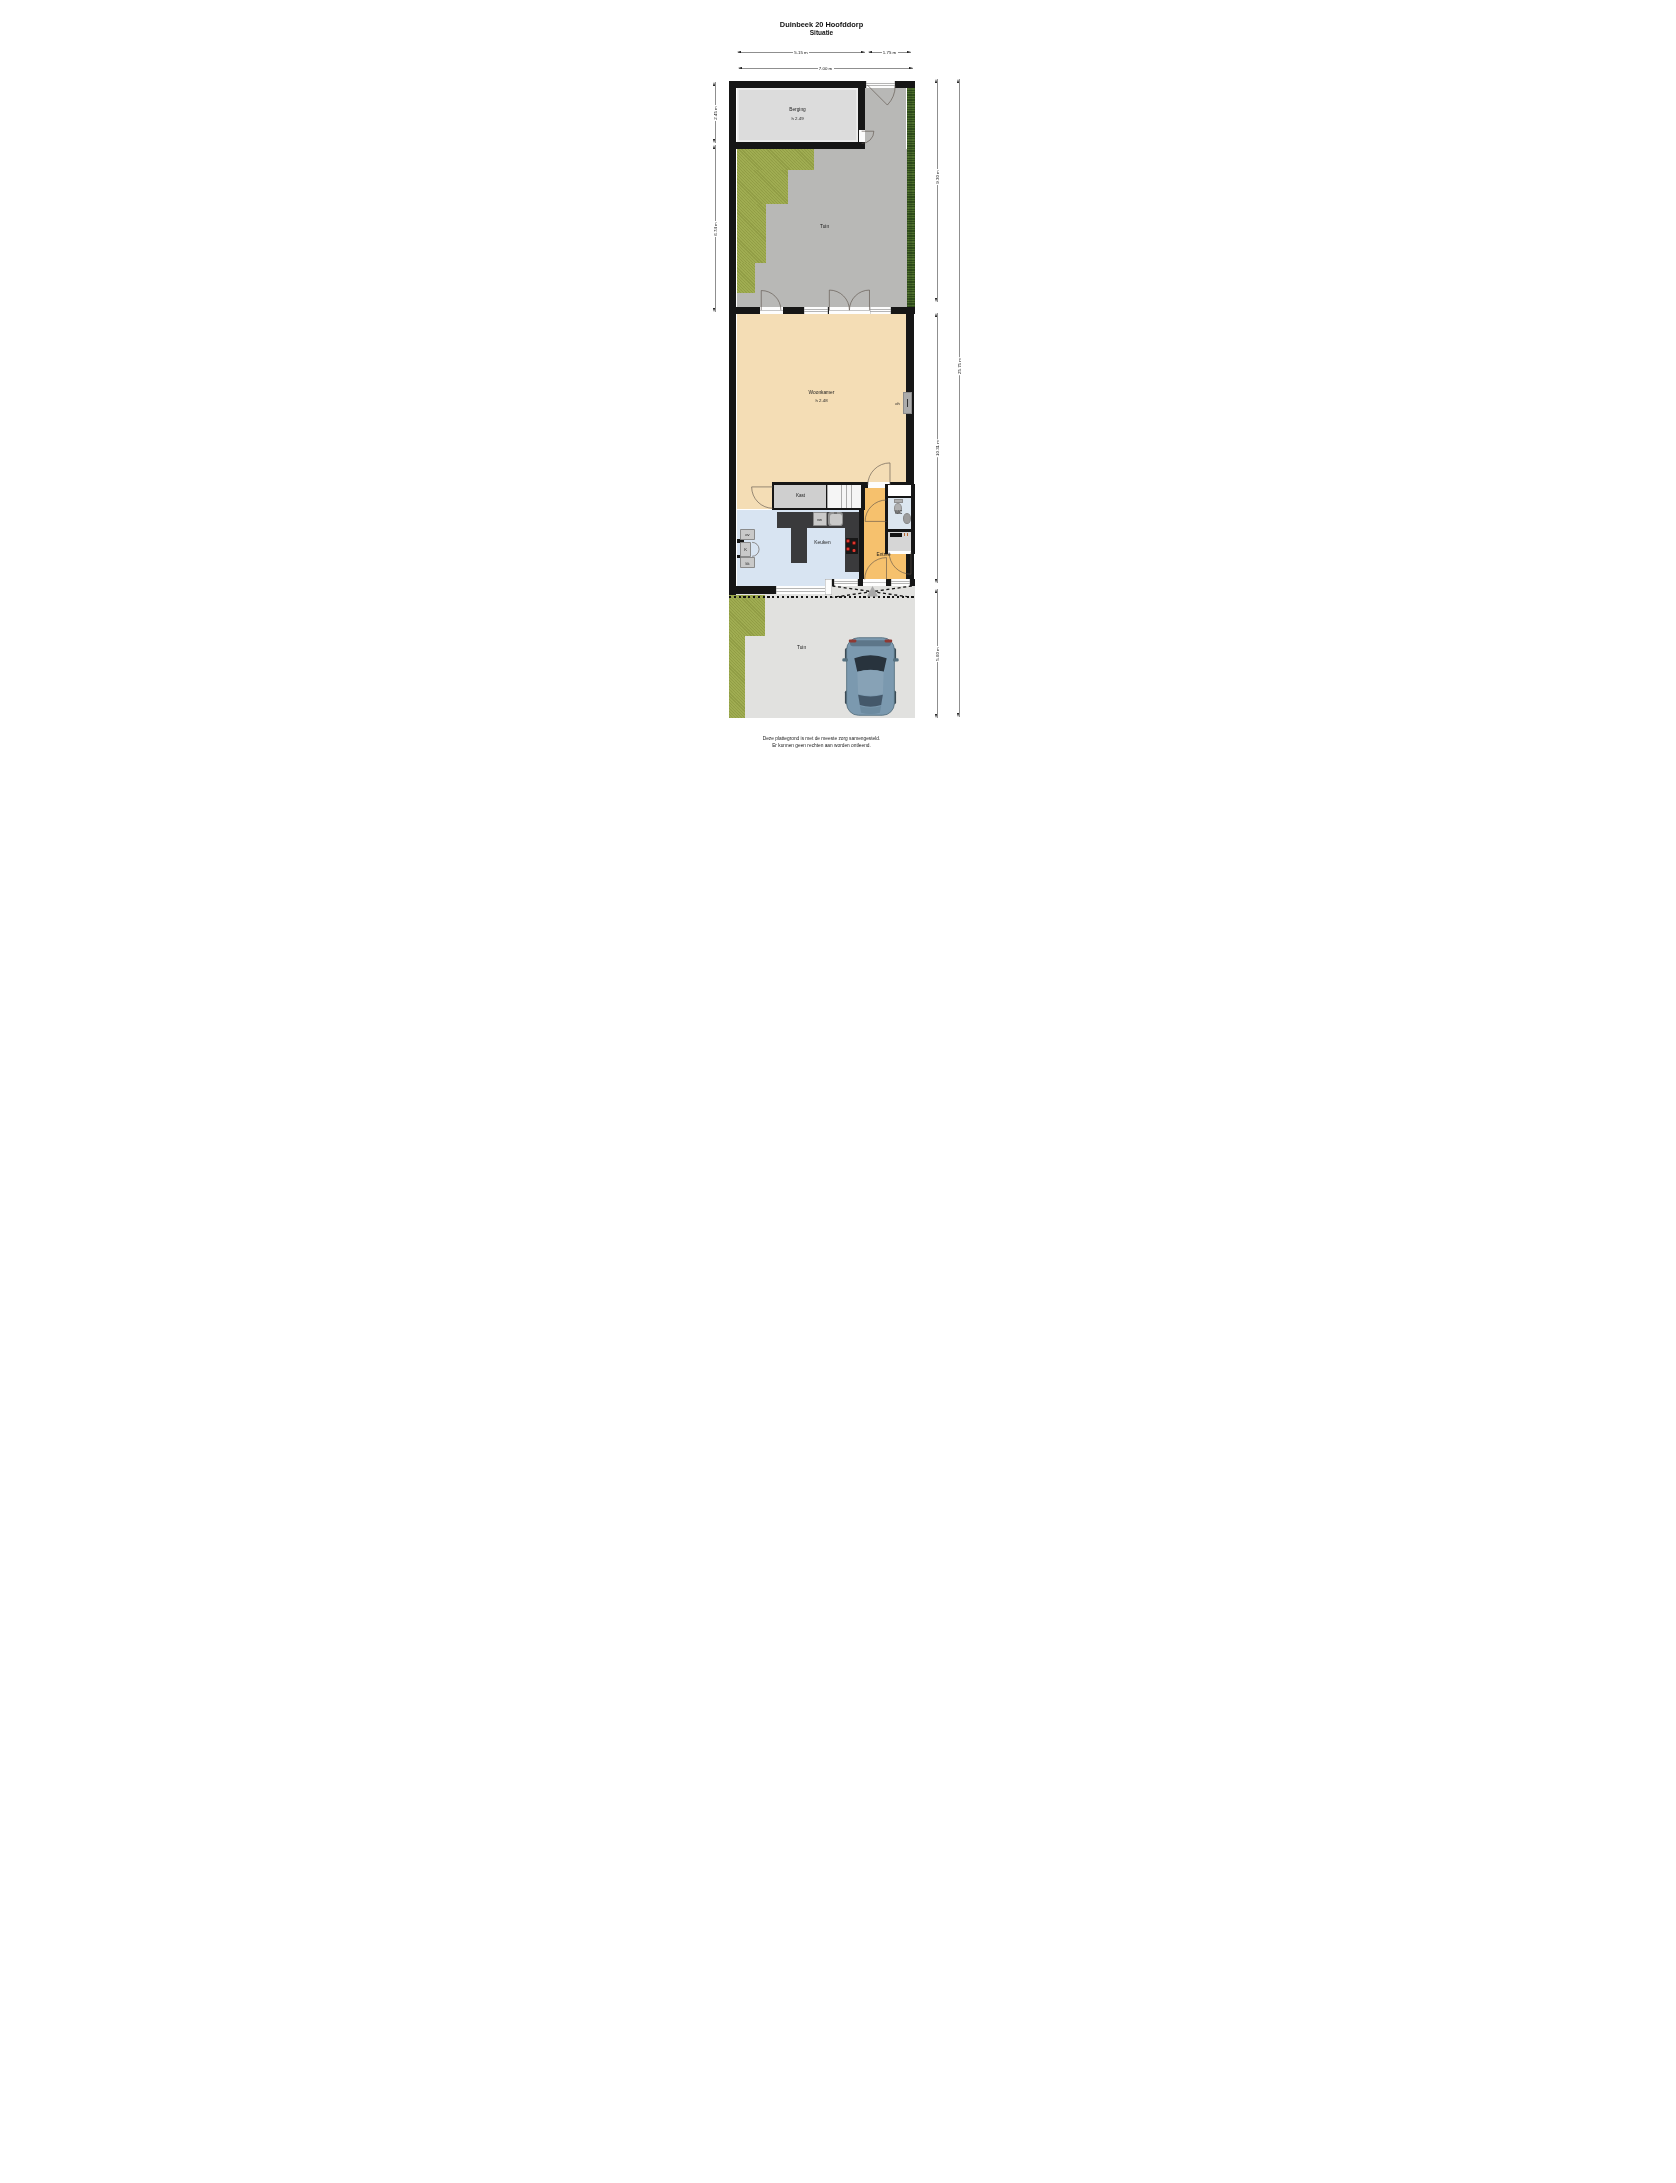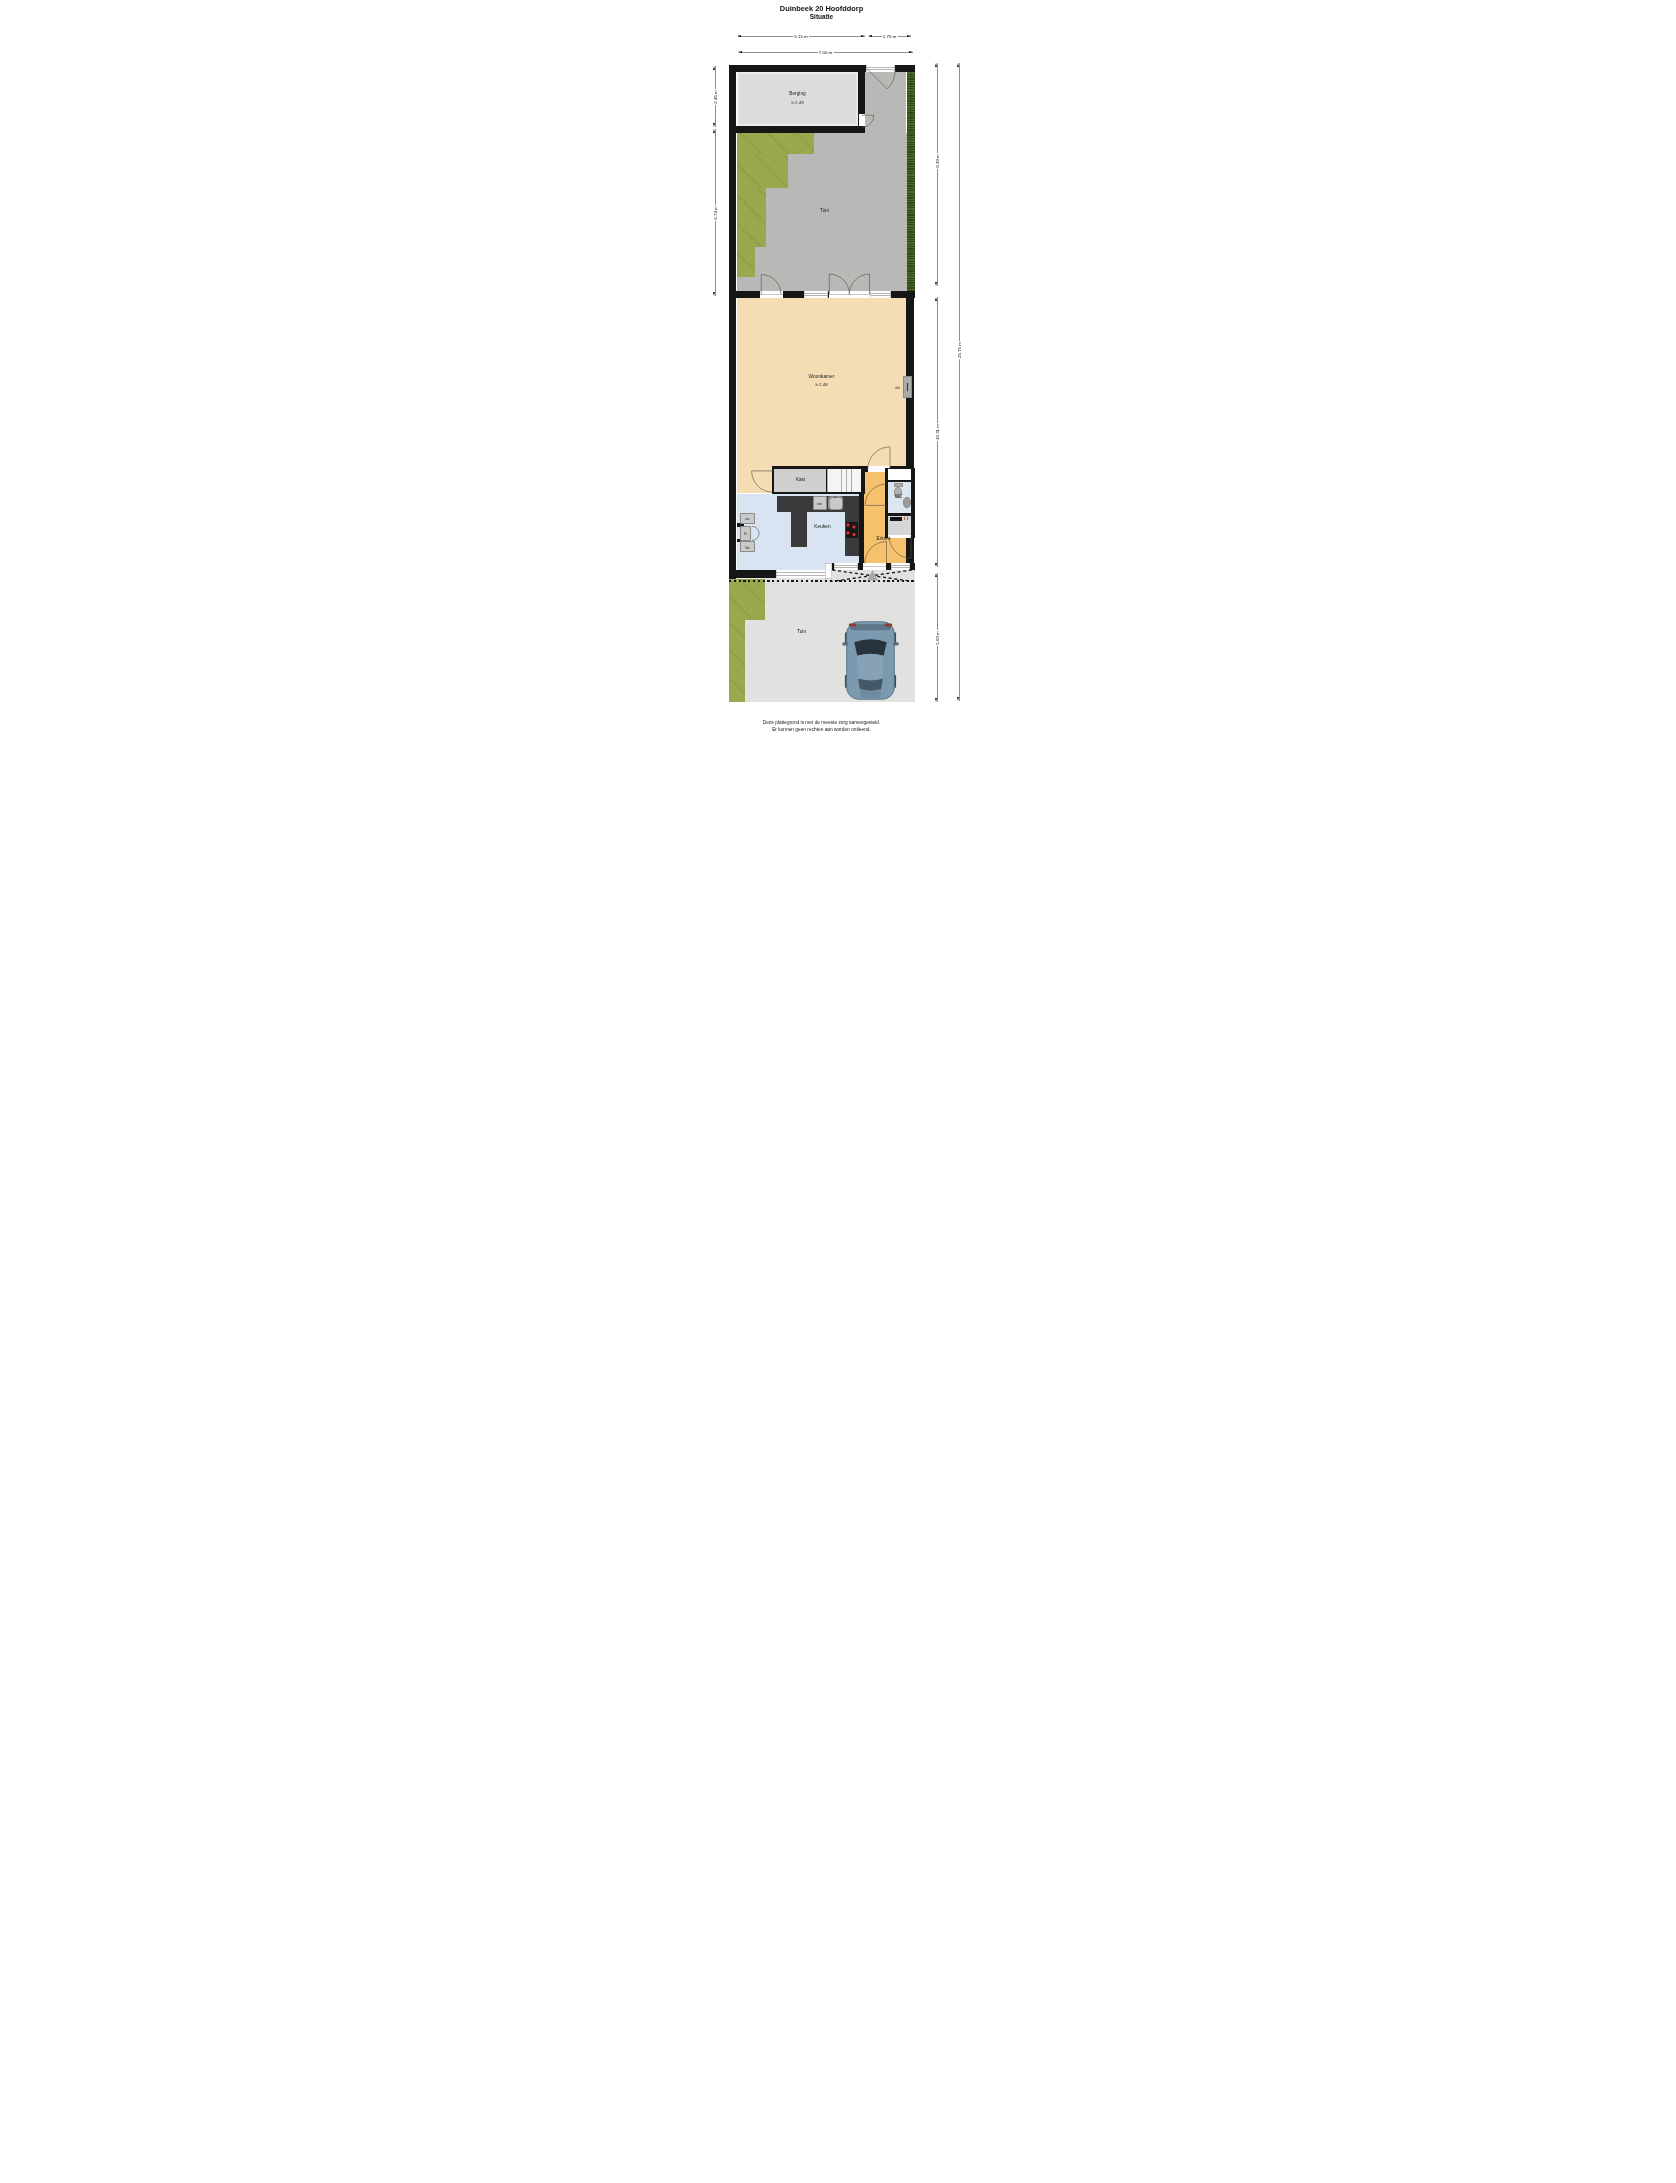--- a/index.html
+++ b/index.html
@@ -1,16 +1,16 @@
 <!DOCTYPE html>
 <html style="font-size:7px"><head>
 <meta charset="utf-8">
 <style>
   html,body{margin:0;padding:0;background:#ffffff;font-family:"Liberation Sans",sans-serif;color:#111;}
-  #stage{position:relative;width:419px;height:745px;margin:0 auto;background:#fff;overflow:hidden;}
+  #stage{position:relative;width:419px;height:745px;margin:16px auto;background:#fff;overflow:hidden;}
   .abs{position:absolute;}
   .wall{position:absolute;background:#161616;}
   .lbl{position:absolute;transform:translate(-50%,-50%);font-size:4.8px;color:#1c1c1c;white-space:nowrap;text-align:center;}
   .lbl.small{font-size:4.4px;color:#242424;}
   .lbl.fix{font-size:4.1px;color:#1c1c1c;}
   
   .berging-floor{background:#dcdcdc;box-shadow:inset 0 0 0 1.7px #ededed;}
   .pavers{background-color:#b8b8b6;background-image:
       linear-gradient(90deg,#a2a2a0 0.4px,transparent 0.4px),
       linear-gradient(#a2a2a0 0.4px,transparent 0.4px);

